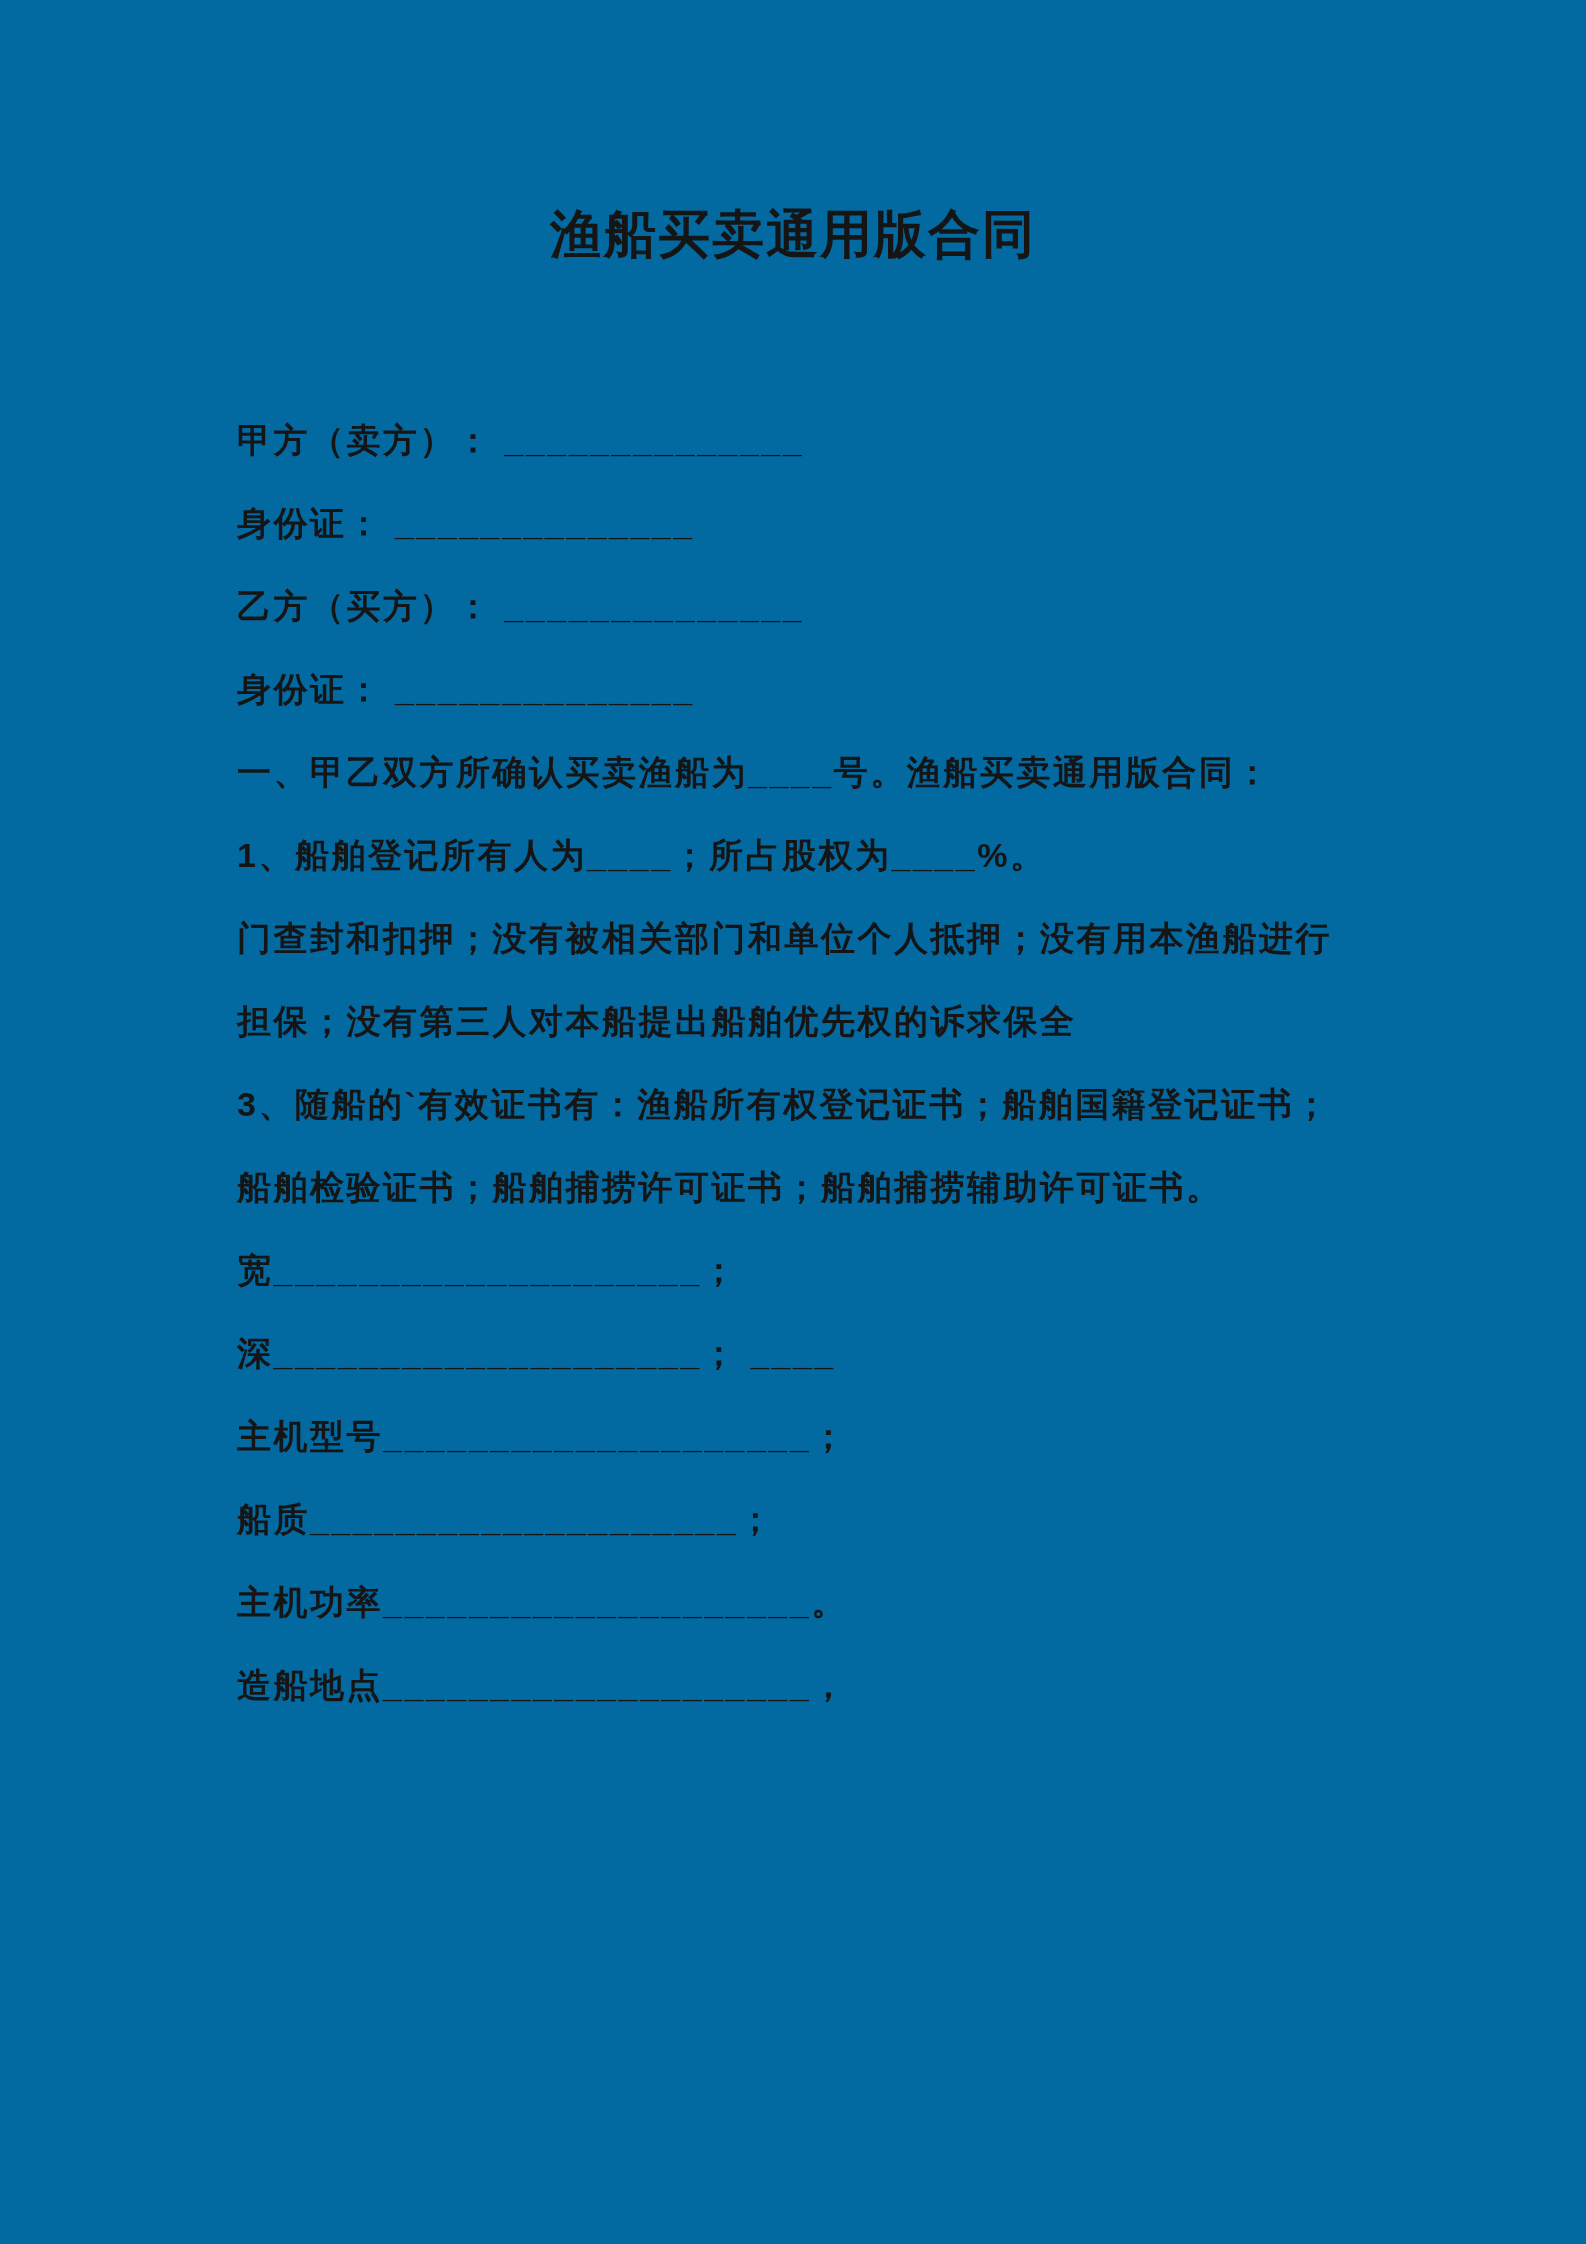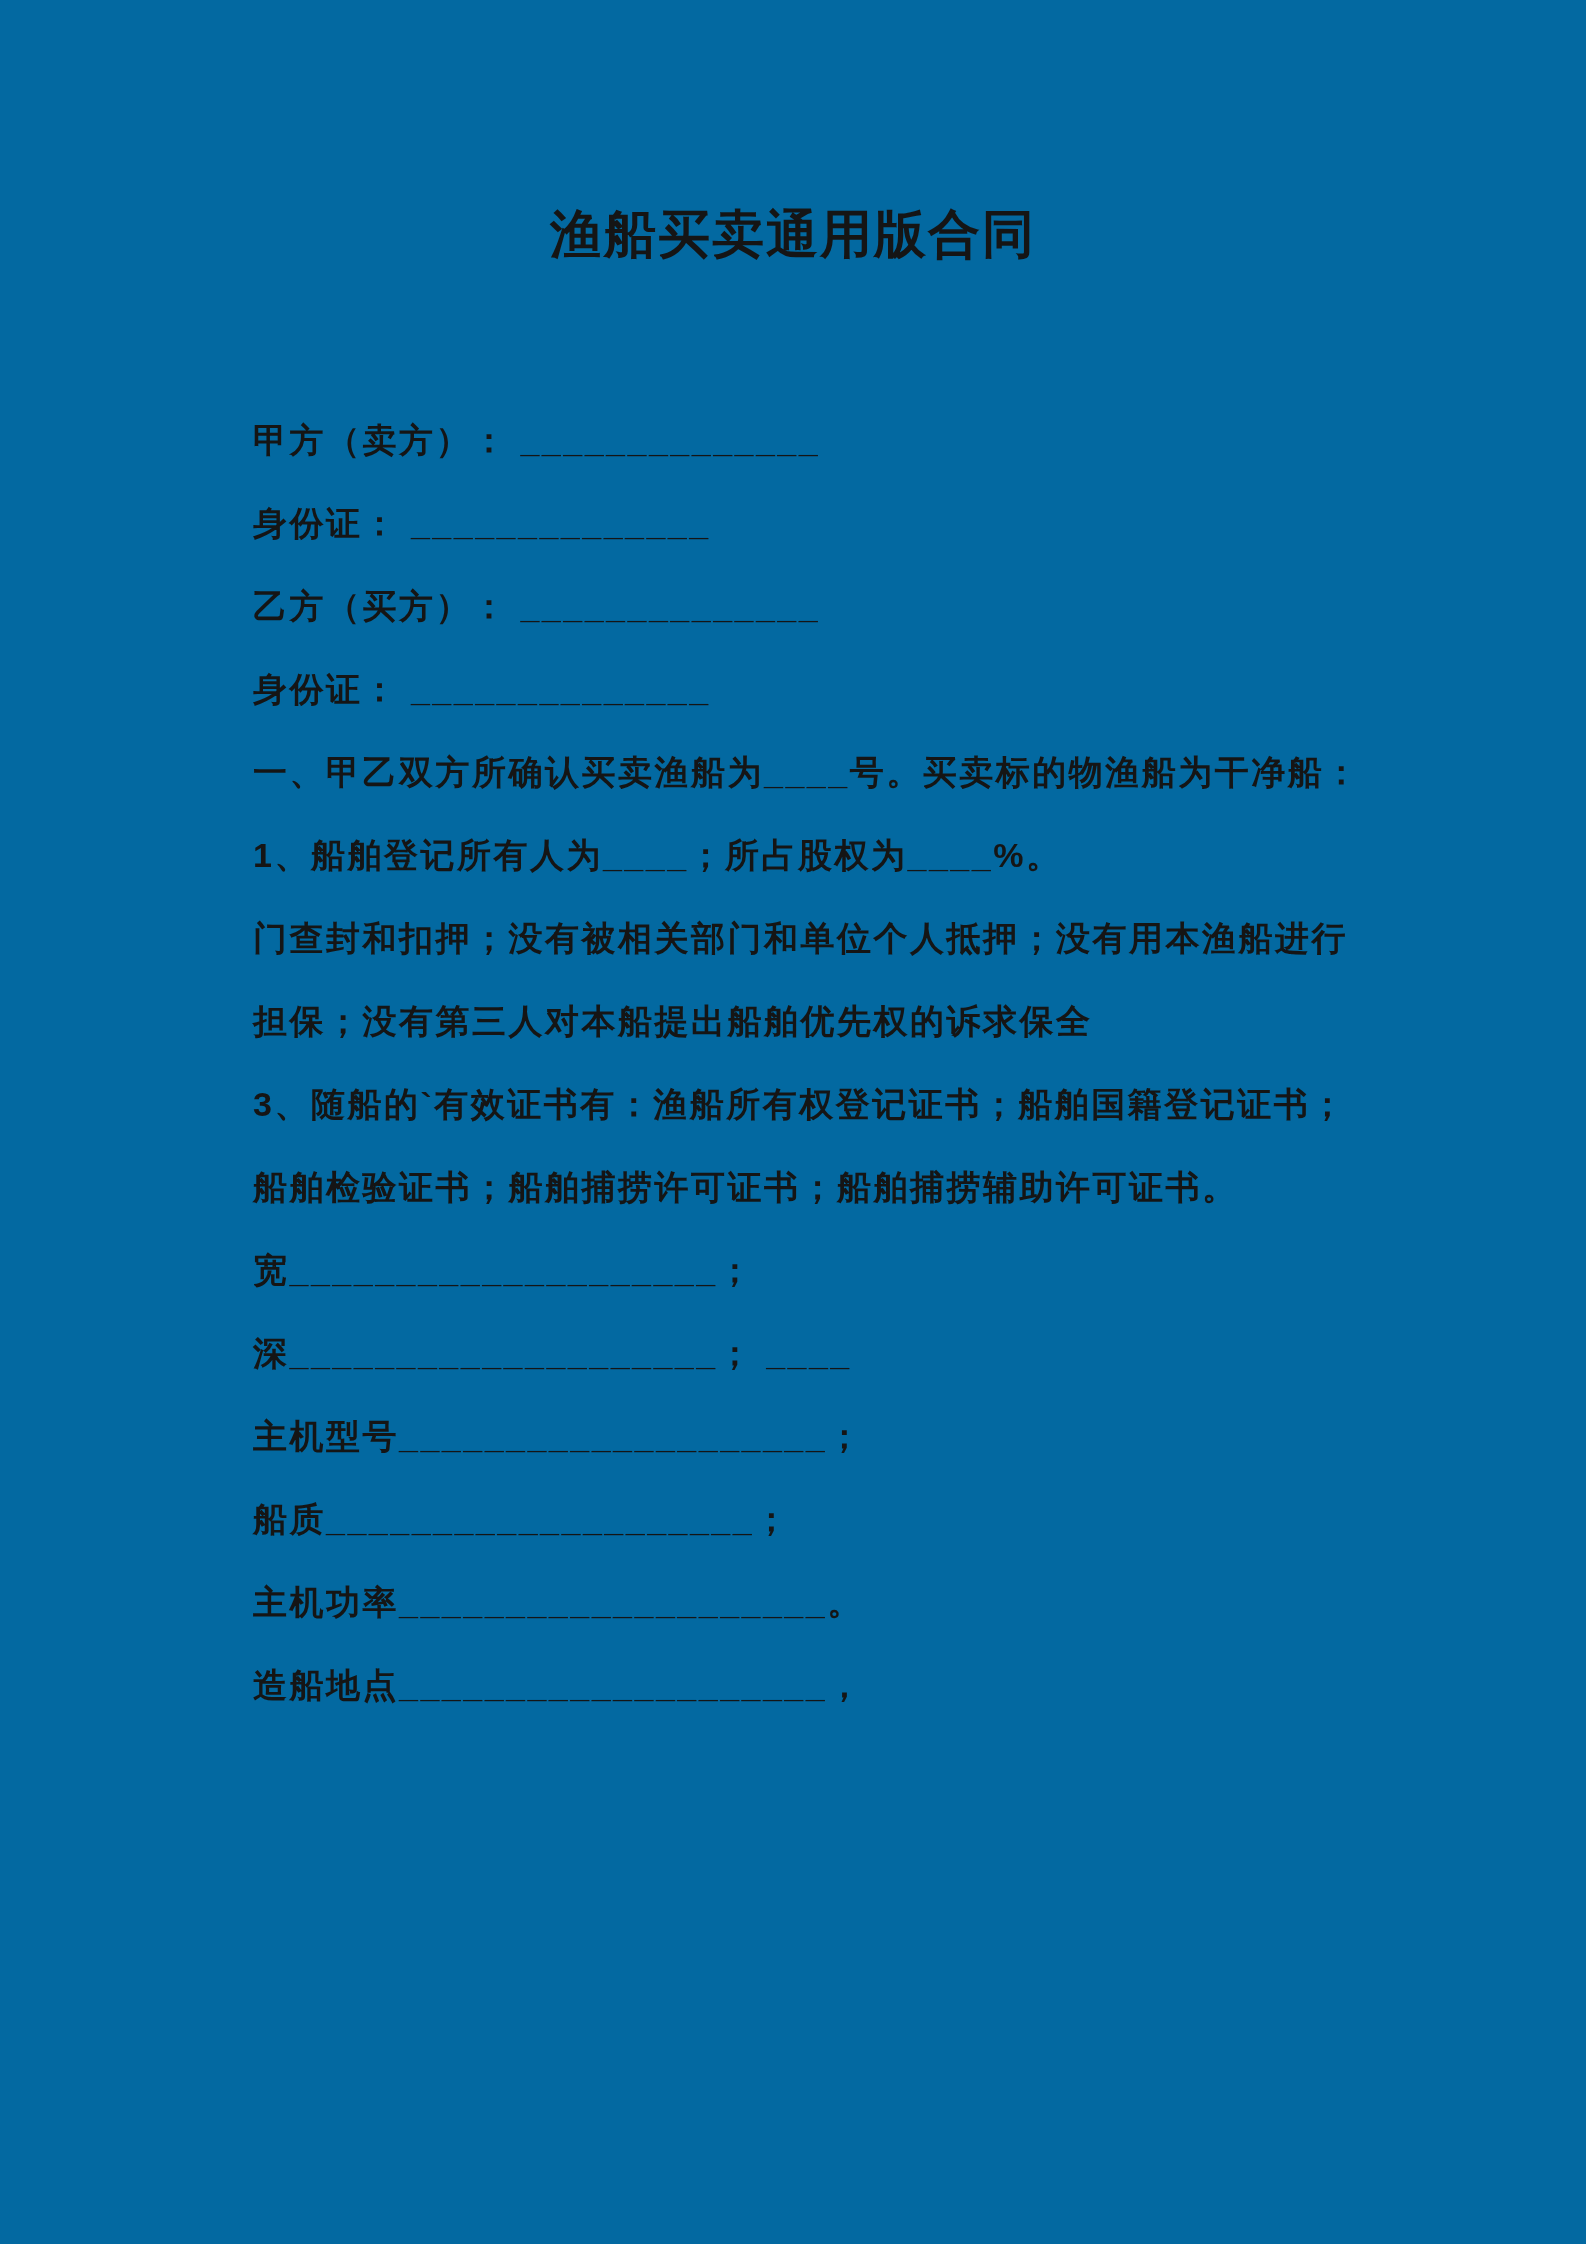--- a/index.html
+++ b/index.html
@@ -35,36 +35,35 @@
     width: 1200px;
   }
   .doc-line {
     font-size: 34px;
     font-weight: 700;
     letter-spacing: 2.5px;
     line-height: 83px;
     height: 83px;
     white-space: pre;
     color: #151515;
-    margin-left: 16px;
   }
 </style>
 </head>
 <body>
 
 <div class="page">
 
   <div class="doc-title">渔船买卖通用版合同</div>
 
   <div class="doc-body">
     <div class="doc-line">甲方（卖方）： ______________</div>
     <div class="doc-line">身份证： ______________</div>
     <div class="doc-line">乙方（买方）： ______________</div>
     <div class="doc-line">身份证： ______________</div>
-    <div class="doc-line">一、甲乙双方所确认买卖渔船为____号。买卖标的物渔船为干净船：</div>
+    <div class="doc-line">一、甲乙双方所确认买卖渔船为____号。渔船买卖通用版合同：</div>
     <div class="doc-line">1、船舶登记所有人为____；所占股权为____%。</div>
     <div class="doc-line">门查封和扣押；没有被相关部门和单位个人抵押；没有用本渔船进行</div>
     <div class="doc-line">担保；没有第三人对本船提出船舶优先权的诉求保全</div>
     <div class="doc-line">3、随船的`有效证书有：渔船所有权登记证书；船舶国籍登记证书；</div>
     <div class="doc-line">船舶检验证书；船舶捕捞许可证书；船舶捕捞辅助许可证书。</div>
     <div class="doc-line">宽____________________；</div>
     <div class="doc-line">深____________________； ____</div>
     <div class="doc-line">主机型号____________________；</div>
     <div class="doc-line">船质____________________；</div>
     <div class="doc-line">主机功率____________________。</div>

